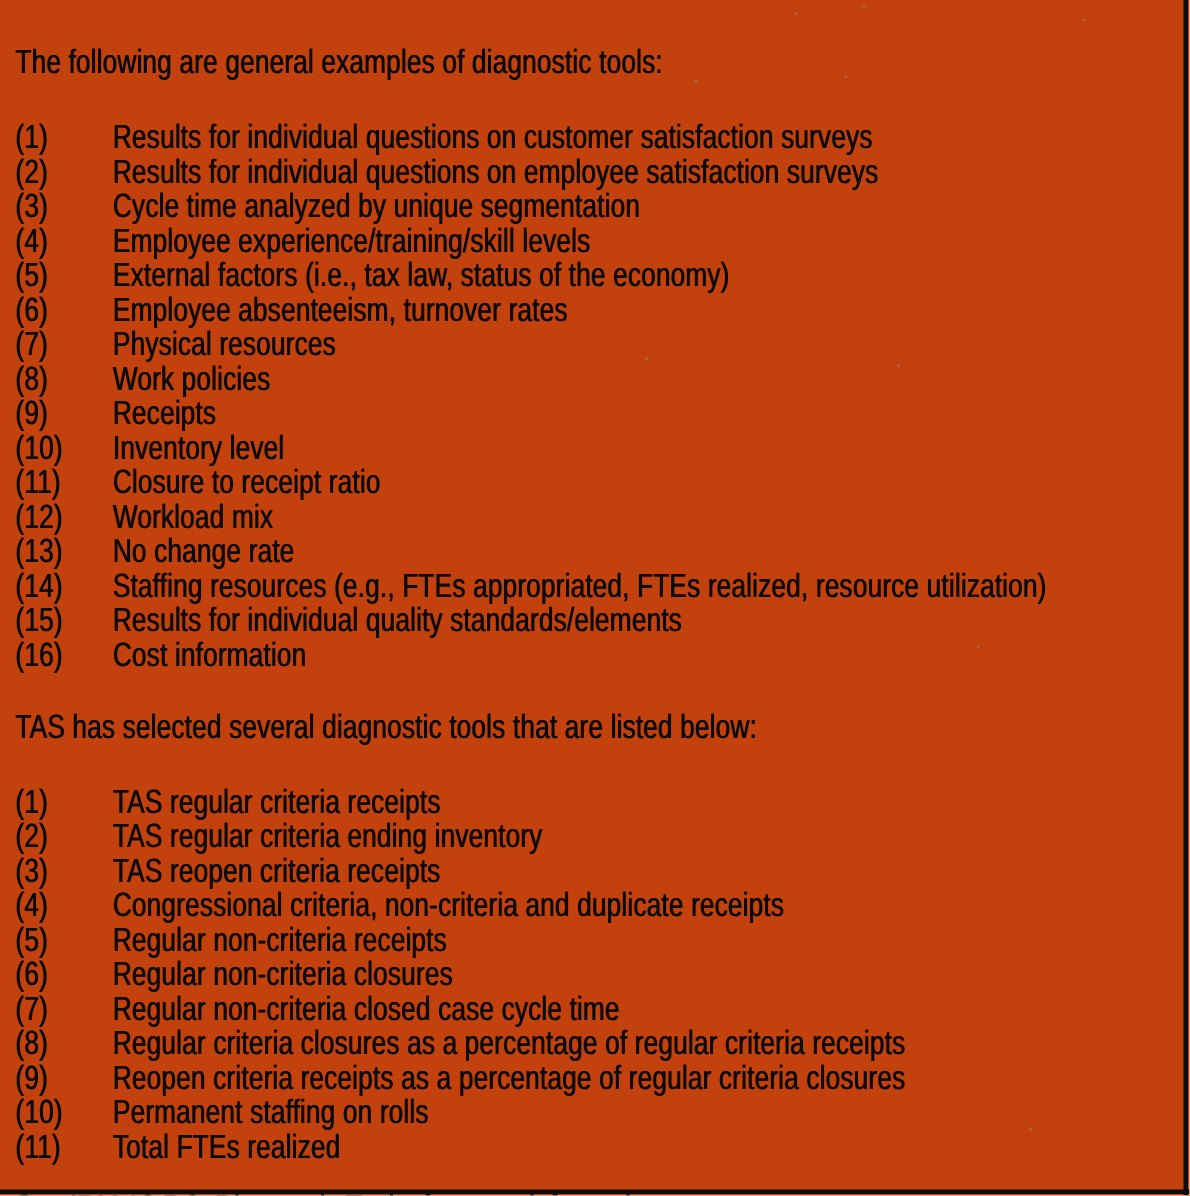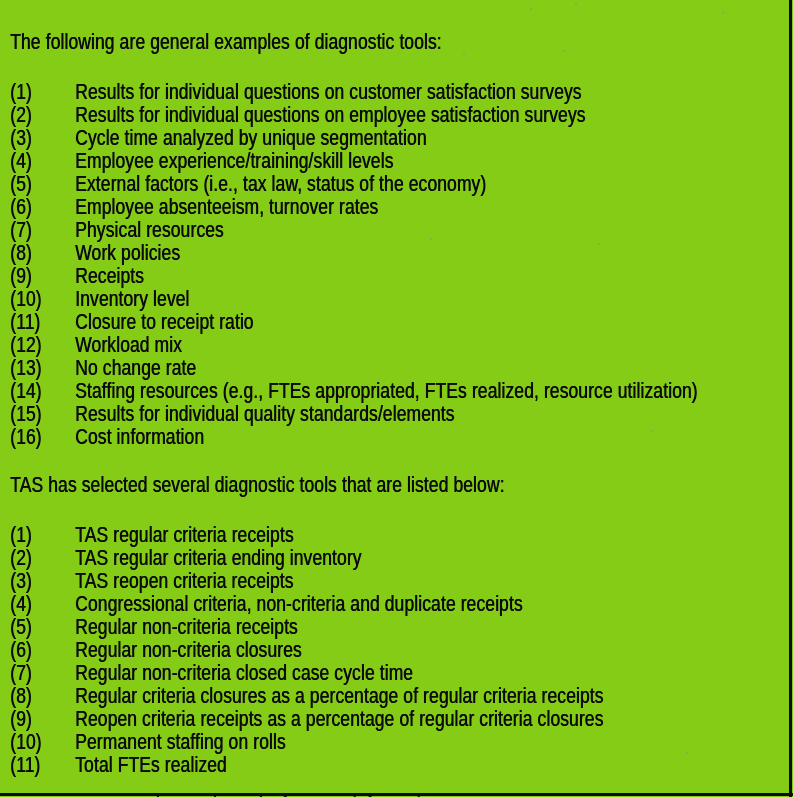--- a/index.html
+++ b/index.html
@@ -1,20 +1,20 @@
 <!DOCTYPE html>
 <html><head>
 <meta charset="utf-8">
 <style>
   html, body { margin: 0; padding: 0; background: #ffffff; }
   .page {
     position: relative;
     width: 793px;
     height: 797px;
-    background: #84cc16;
+    background: #c2410c;
     overflow: hidden;
     font-family: "Liberation Sans", "DejaVu Sans", sans-serif;
     font-size: 17.5px;
     color: #0b0b0b;
     box-sizing: border-box;
   }
   .content { padding: 9px 0 0 10px; }
   .line, .row {
     line-height: 23px;
     transform: scaleY(1.28);

